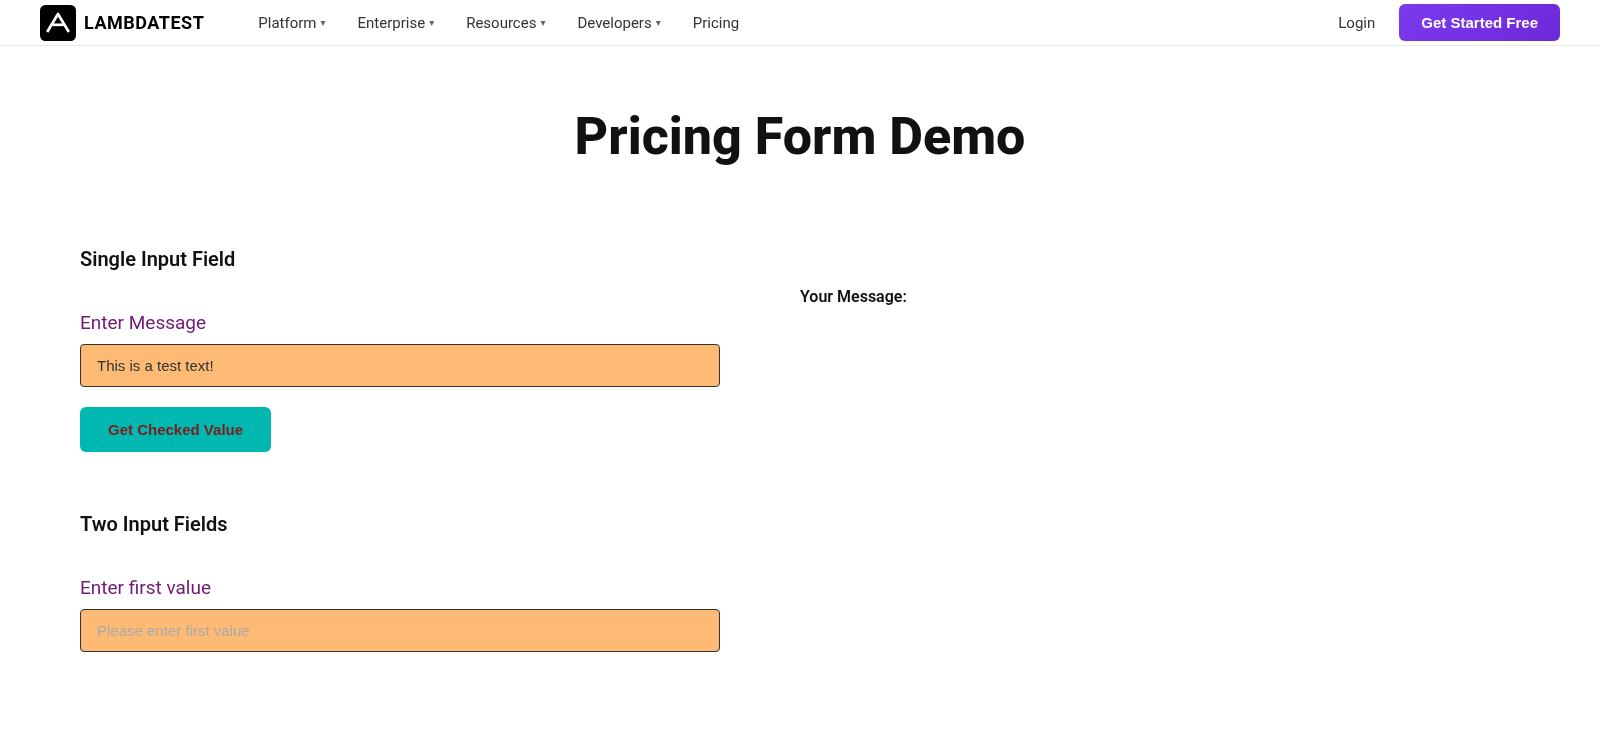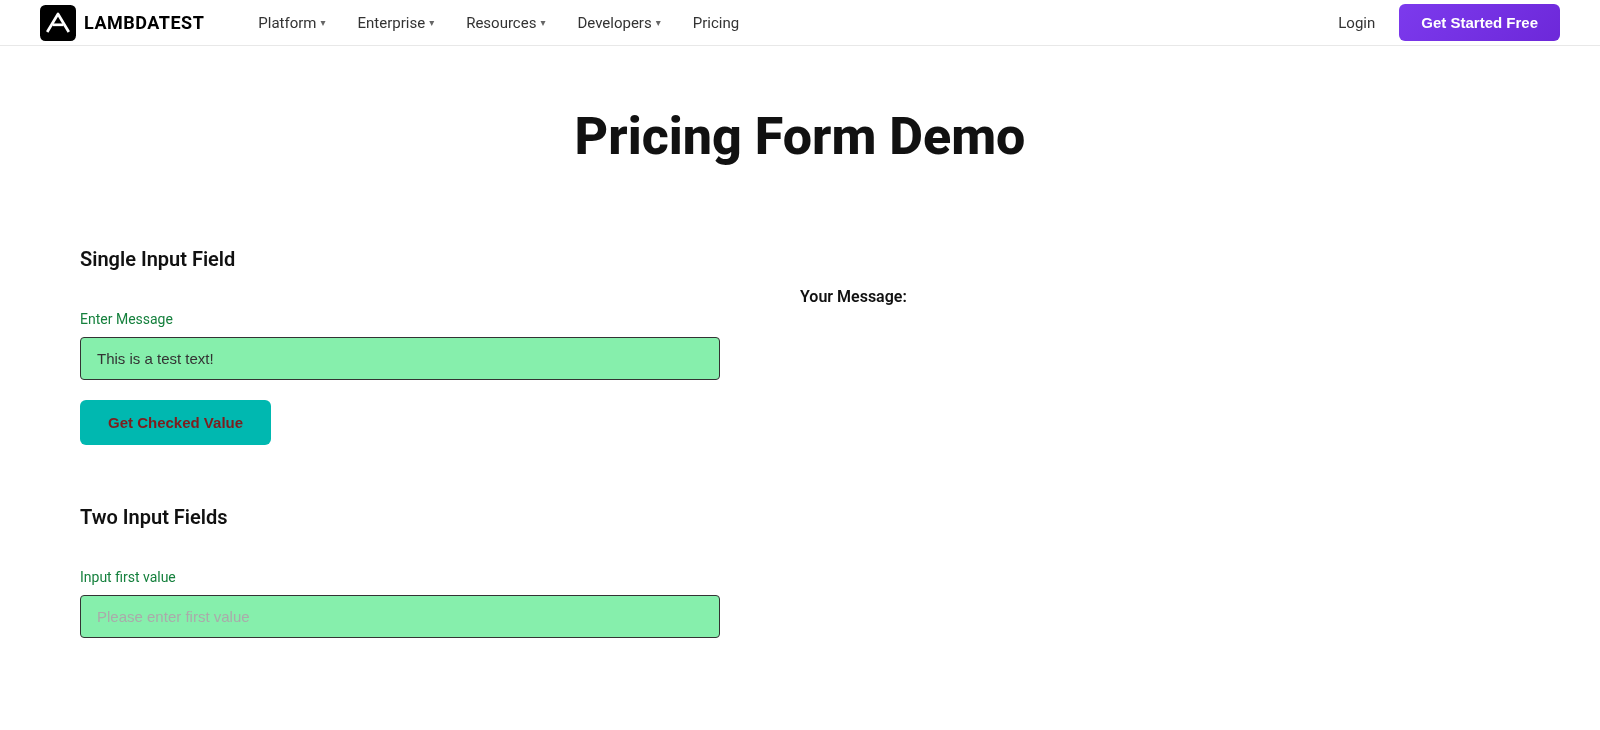--- a/index.html
+++ b/index.html
@@ -136,35 +136,35 @@
     }
 
     .section-title {
       font-size: 20px;
       font-weight: 600;
       color: #111;
       margin-bottom: 40px;
     }
 
     .field-label {
-      font-size: 14px;
-      color: #15803d;
+      font-size: 19px;
+      color: #701a75;
       margin-bottom: 10px;
       display: block;
     }
 
     .text-input {
       width: 100%;
       padding: 12px 16px;
       font-size: 15px;
       border: 1.5px solid #333;
       border-radius: 4px;
       outline: none;
       color: #333;
-      background: #86efac;
+      background: #fdba74;
     }
 
     .text-input::placeholder {
       color: #aaa;
     }
 
     .get-checked-btn {
       margin-top: 20px;
       padding: 14px 28px;
       font-size: 15px;
@@ -253,19 +253,19 @@
 
     <div class="form-right">
       <p class="result-label">Your Message:</p>
     </div>
   </div>
 
   <div class="form-section">
     <div class="form-left">
       <h2 class="section-title">Two Input Fields</h2>
 
-      <label class="field-label">Input first value</label>
+      <label class="field-label">Enter first value</label>
       <input type="text" class="text-input" placeholder="Please enter first value" style="">
     </div>
 
   </div>
 
 </div>
 
 </body></html>

